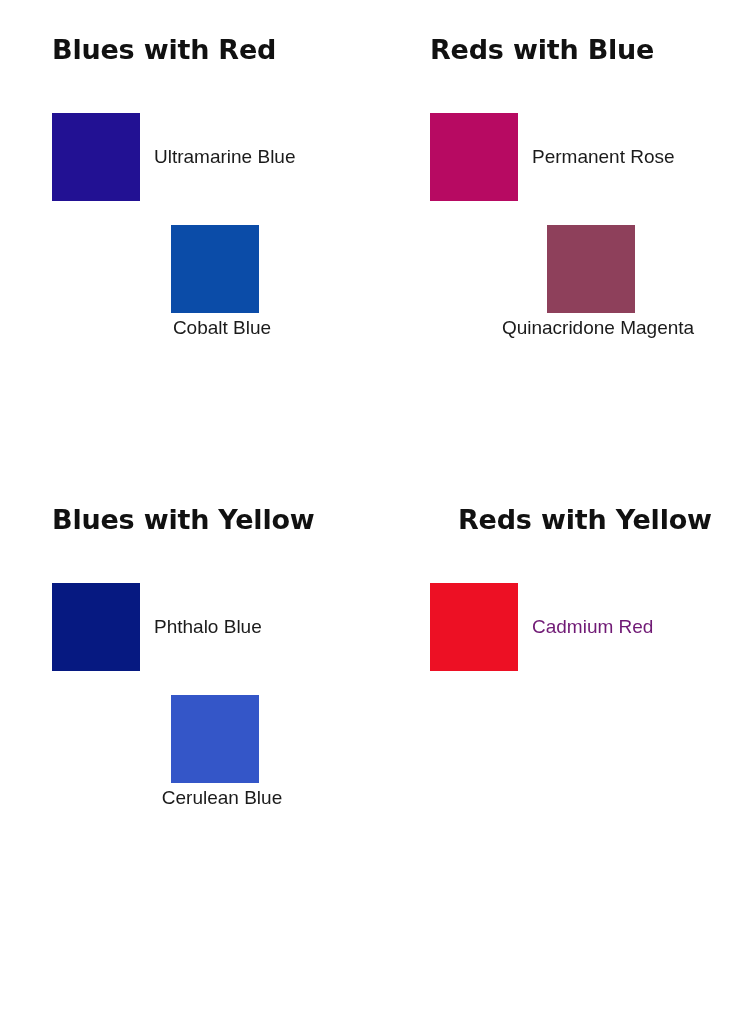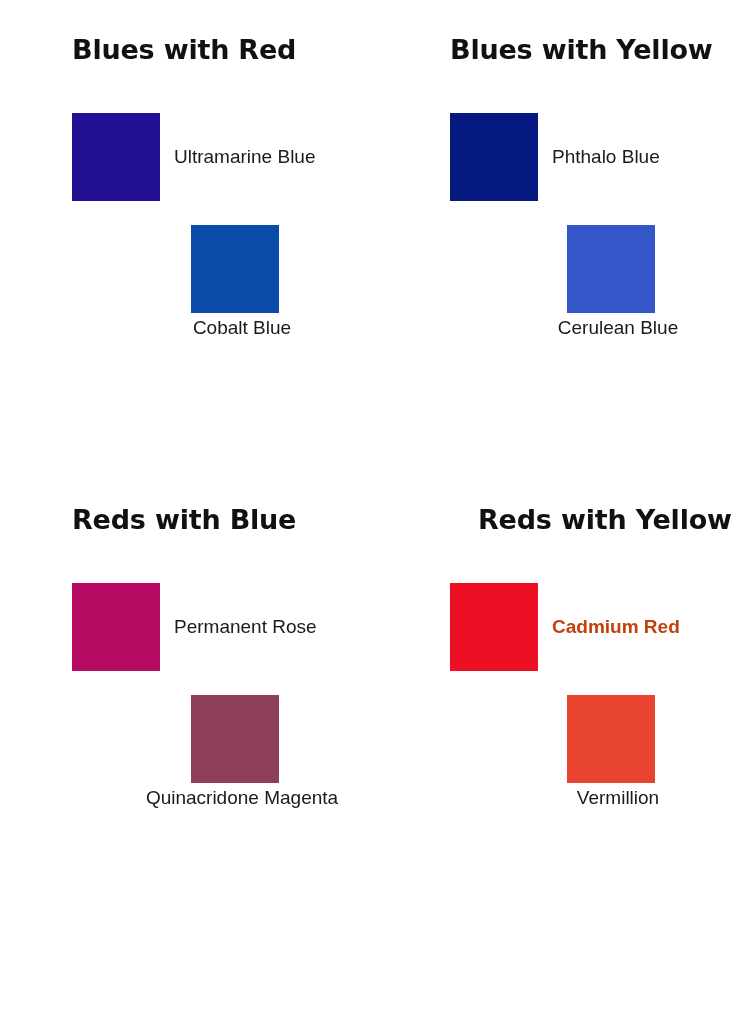--- a/index.html
+++ b/index.html
@@ -23,21 +23,20 @@
     position: absolute;
     left: 0;
     top: 0;
     width: 595px;
     height: 1024px;
     display: grid;
     grid-template-columns: 378px 374px;
     grid-template-rows: 470px 470px;
     padding-top: 34px;
     box-sizing: border-box;
-    padding-left: 20px;
   }
   .group {
     position: relative;
     box-sizing: border-box;
   }
   .group.col-left  { padding-left: 52px; }
   .group.col-right { padding-left: 52px; }
 
   .group-title {
     font-family: "DejaVu Sans", sans-serif;
@@ -89,56 +88,52 @@
         <span class="swatch" style="background-color: rgb(34, 17, 147);"></span>
         <span class="swatch-label" style="color: rgb(27, 27, 27);">Ultramarine Blue</span>
       </div>
 
       <div class="swatch-row last">
         <span class="swatch" style="background-color: rgb(11, 76, 168);"></span>
         <span class="swatch-label" style="color: rgb(27, 27, 27);">Cobalt Blue</span>
       </div>
     </div>
 
-    <div class="group col-right">
-      <h2 class="group-title" style="color: rgb(17, 17, 17);">Blues with Yellow</h2>
-
-      <div class="swatch-row">
-        <span class="swatch" style="background-color: rgb(6, 25, 129);"></span>
-        <span class="swatch-label" style="color: rgb(27, 27, 27);">Phthalo Blue</span>
-      </div>
-
-      <div class="swatch-row last">
-        <span class="swatch" style="background-color: rgb(52, 86, 200);"></span>
-        <span class="swatch-label" style="color: rgb(27, 27, 27);">Cerulean Blue</span>
-      </div>
-    </div>
-
     <div class="group col-left">
       <h2 class="group-title" style="color: rgb(17, 17, 17);">Reds with Blue</h2>
 
       <div class="swatch-row">
         <span class="swatch" style="background-color: rgb(183, 10, 98);"></span>
         <span class="swatch-label" style="color: rgb(27, 27, 27);">Permanent Rose</span>
       </div>
 
       <div class="swatch-row last">
         <span class="swatch" style="background-color: rgb(142, 64, 91);"></span>
         <span class="swatch-label" style="color: rgb(27, 27, 27);">Quinacridone Magenta</span>
       </div>
     </div>
 
     <div class="group col-right">
+      <h2 class="group-title" style="color: rgb(17, 17, 17);">Blues with Yellow</h2>
+
+      <div class="swatch-row">
+        <span class="swatch" style="background-color: rgb(6, 25, 129);"></span>
+        <span class="swatch-label" style="color: rgb(27, 27, 27);">Phthalo Blue</span>
+      </div>
+
+      <div class="swatch-row last">
+        <span class="swatch" style="background-color: rgb(52, 86, 200);"></span>
+        <span class="swatch-label" style="color: rgb(27, 27, 27);">Cerulean Blue</span>
+      </div>
+    </div>
+
+    <div class="group col-right">
       <h2 class="group-title" style="color: rgb(17, 17, 17); margin-left: 28px;">Reds with Yellow</h2>
 
       <div class="swatch-row">
         <span class="swatch" style="background-color: rgb(237, 16, 36);"></span>
-        <span class="swatch-label" style="color: #c2410c; font-weight: bold;">Cadmium Red</span>
+        <span class="swatch-label" style="color: #701a75;">Cadmium Red</span>
       </div>
 
-      <div class="swatch-row last">
-        <span class="swatch" style="background-color: rgb(232, 67, 47);"></span>
-        <span class="swatch-label" style="color: rgb(27, 27, 27);">Vermillion</span>
-      </div>
     </div>
 
   </div>
 </div>
 
 </body></html>

